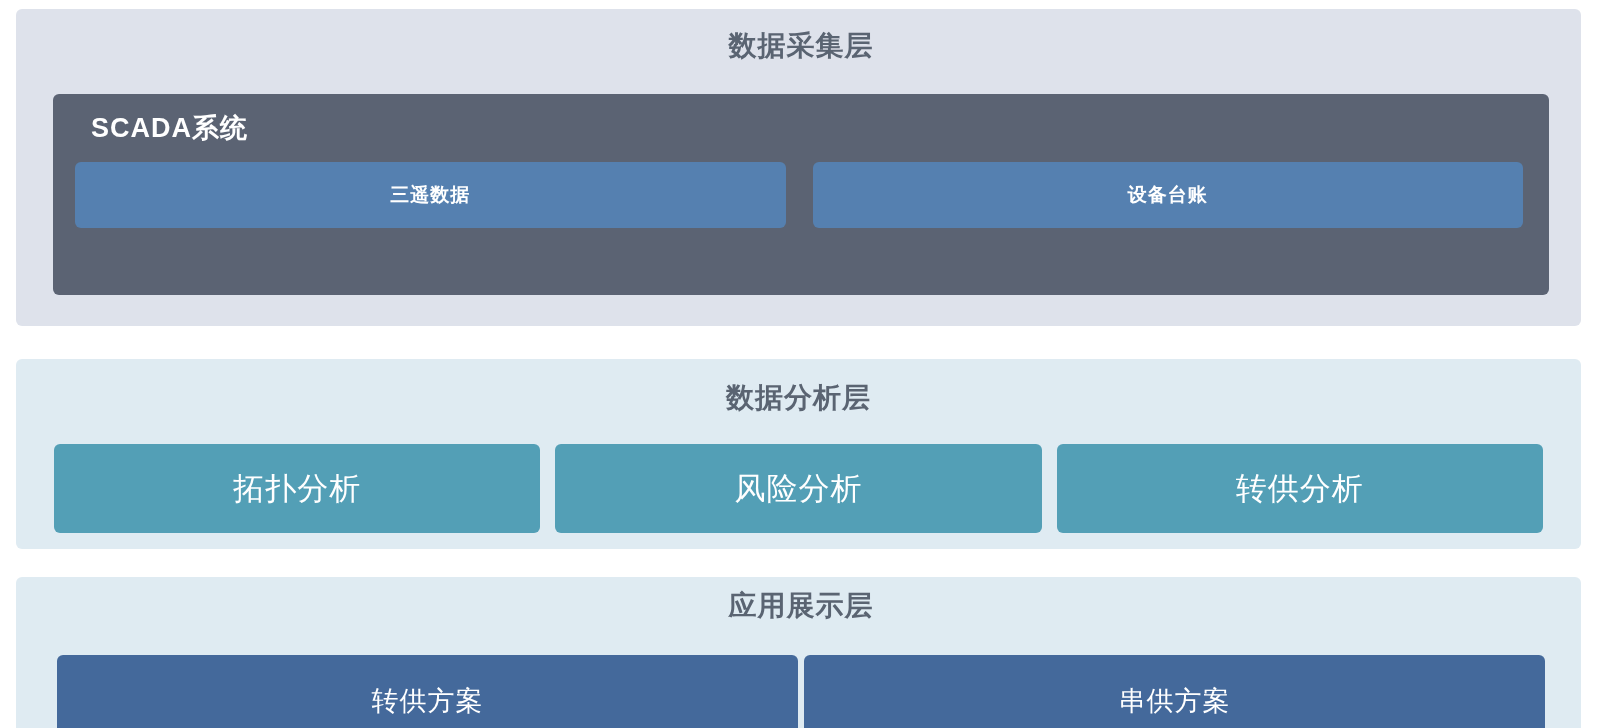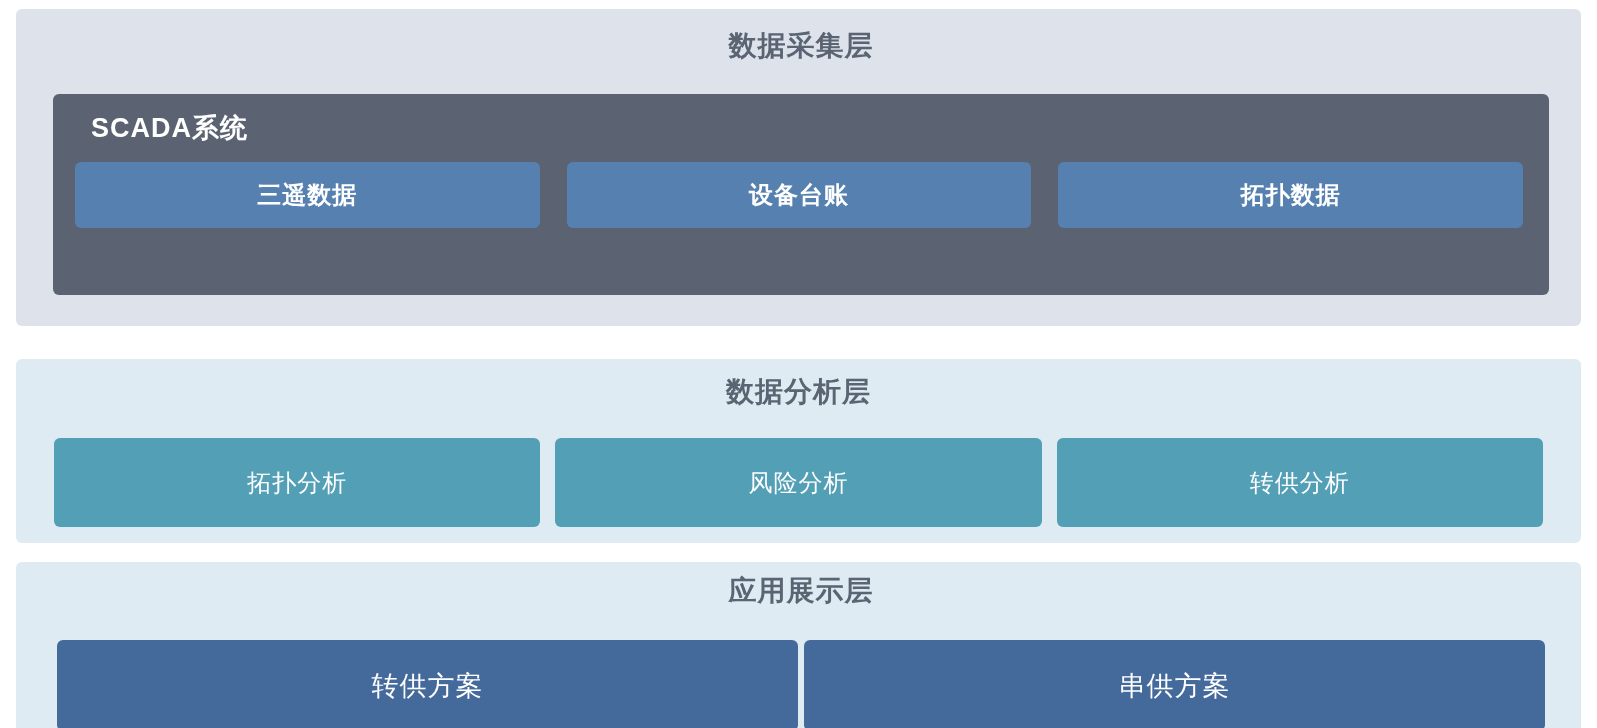--- a/index.html
+++ b/index.html
@@ -24,22 +24,22 @@
   .layer {
     width: 100%;
   }
   .layer-1 {
     background: var(--layer1-bg);
     padding: 22px 32px 31px 37px;
     margin-bottom: 33px;
   }
   .layer-2 {
     background: var(--layer23-bg);
-    padding: 18px 38px 16px 38px;
-    margin-bottom: 19px;
+    padding: 24px 38px 16px 38px;
+    margin-bottom: 28px;
   }
   .layer-3 {
     background: var(--layer23-bg);
     padding: 14px 36px 11px 41px;
   }
   .layer-title {
     font-size: 28px;
     font-weight: bold;
     color: var(--title-color);
     text-align: center;
@@ -65,40 +65,40 @@
   .scada-row {
     display: flex;
     gap: 27px;
     margin-top: 16px;
   }
   .scada-box {
     flex: 1;
     height: 66px;
     background: var(--scada-item-bg);
     color: var(--item-text);
-    font-size: 24px;
+    font-size: 19px;
     font-weight: bold;
     display: flex;
     align-items: center;
     justify-content: center;
     letter-spacing: 1px;
   }
 
   
   .analysis-row {
     display: flex;
     gap: 15px;
     margin-top: 31px;
   }
   .analysis-box {
     flex: 1;
     height: 89px;
     background: var(--analysis-item-bg);
     color: var(--item-text);
-    font-size: 24px;
+    font-size: 31px;
     font-weight: normal;
     display: flex;
     align-items: center;
     justify-content: center;
     letter-spacing: 1px;
   }
 
   
   .app-row {
     display: flex;
@@ -123,21 +123,20 @@
 
 <div>
 
   <section class="layer layer-1">
     <h2 class="layer-title">数据采集层</h2>
     <div class="scada">
       <div class="scada-label">SCADA系统</div>
       <div class="scada-row">
         <div class="scada-box">三遥数据</div>
         <div class="scada-box">设备台账</div>
-        <div class="scada-box">拓扑数据</div>
       </div>
     </div>
   </section>
 
   <section class="layer layer-2">
     <h2 class="layer-title">数据分析层</h2>
     <div class="analysis-row">
       <div class="analysis-box">拓扑分析</div>
       <div class="analysis-box">风险分析</div>
       <div class="analysis-box">转供分析</div>

